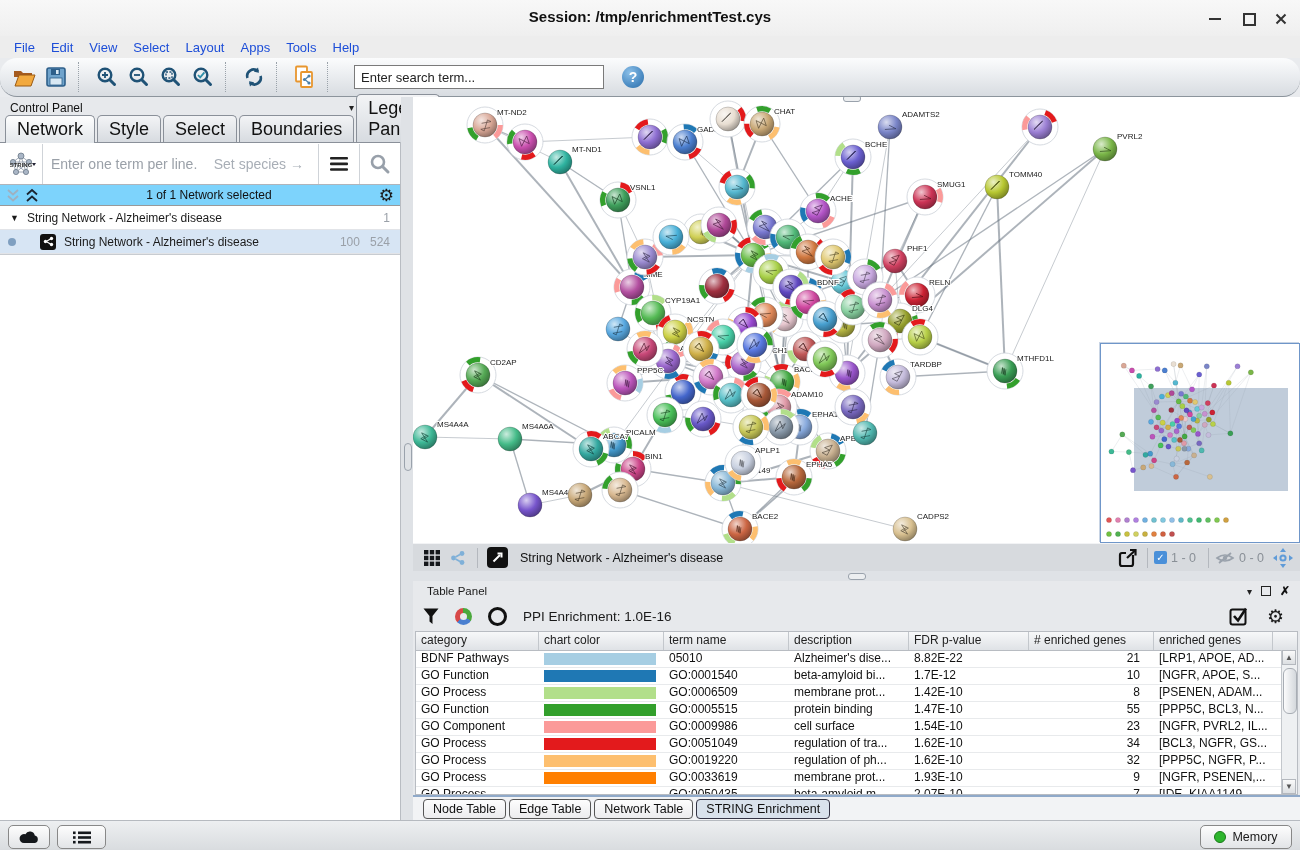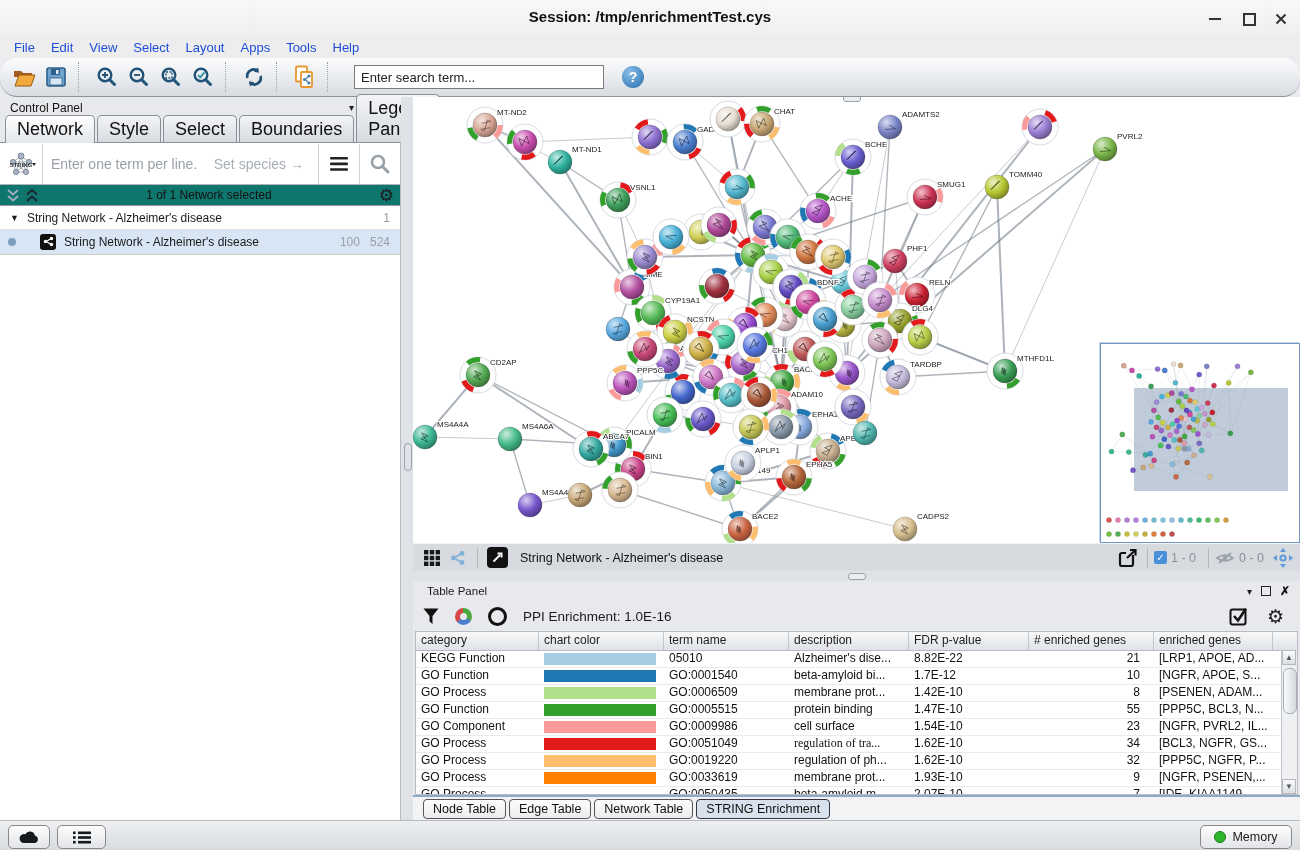--- a/index.html
+++ b/index.html
@@ -39,21 +39,21 @@
   .cp-tab{font-size:18px;padding:3px 11px 2px;border:1px solid #8a9099;border-bottom:none;
     border-radius:5px 5px 0 0;background:linear-gradient(#f3f4f6,#d7dbe0);margin-right:2px;color:#111;}
   .cp-tab.active{background:linear-gradient(#fefefe,#e2e6ea);position:relative;top:1px;padding-bottom:3px;}
   #cp-search{height:41px;background:#fff;border-bottom:1px solid #b0b4ba;display:flex;align-items:center;}
   #string-logo-btn{width:42px;height:40px;display:flex;align-items:center;justify-content:center;border-right:1px solid #cfd3d8;}
   #cp-term-input{flex:1;border:none;outline:none;font-size:14px;padding:0 8px;color:#333;min-width:0;
     font-family:"Liberation Sans",sans-serif;}
   #cp-term-input::placeholder{color:#9aa0a8;opacity:1;}
   #species-hint{font-size:14px;color:#a8aeb6;white-space:nowrap;padding-right:14px;}
   .cp-search-btn{width:40px;height:40px;display:flex;align-items:center;justify-content:center;border-left:1px solid #cfd3d8;}
-  #cp-substatus{height:20px;display:flex;align-items:center;background:#0f766e;padding:0 6px;}
+  #cp-substatus{height:20px;display:flex;align-items:center;background:#7dd3fc;padding:0 6px;}
   #cp-substatus .txt{flex:1;text-align:center;font-size:12px;color:#111;}
   #cp-tree{background:#fff;border-top:1px solid #999;border-bottom:1px solid #c8ccd1;}
   .tree-row{height:23px;display:flex;align-items:center;font-size:12px;border-bottom:1px solid #e2e4e8;}
   .tree-row .lbl{flex:1;white-space:nowrap;overflow:hidden;}
   .tree-row .num{color:#9aa0a8;font-size:12px;margin-right:10px;}
   #tree-child{background:#d7e5f4;}
   #cp-rest{flex:1;background:#fff;}
   
   #vsplit{position:absolute;left:401px;top:97px;width:12px;height:723px;background:#dfe2e6;}
   #vsplit .pill{position:absolute;left:3px;top:346px;width:6px;height:26px;border:1px solid #9aa2ac;border-radius:4px;}
@@ -1909,21 +1909,21 @@
             <div class="hc" style="width: 123px;">category</div>
             <div class="hc" style="width: 125px;">chart color</div>
             <div class="hc" style="width: 125px;">term name</div>
             <div class="hc" style="width: 120px;">description</div>
             <div class="hc" style="width: 120px;">FDR p-value</div>
             <div class="hc" style="width: 125px;"># enriched genes</div>
             <div class="hc" style="width: 119px;">enriched genes</div>
           </div>
         <div id="tbody">
             <div class="trow">
-              <div class="tc" style="width: 123px;">KEGG Function</div>
+              <div class="tc" style="width: 123px;">BDNF Pathways</div>
               <div class="tc" style="width: 125px;">
                 <span class="swatch" style="background: rgb(166, 206, 227);"></span>
               </div>
               <div class="tc" style="width: 125px;">05010</div>
               <div class="tc" style="width: 120px;">Alzheimer's dise...</div>
               <div class="tc" style="width: 120px;">8.82E-22</div>
               <div class="tc" style="width: 125px; text-align: right; padding-right: 14px;">21</div>
               <div class="tc" style="width: 119px;">[LRP1, APOE, AD...</div>
             </div>
             <div class="trow">
@@ -1969,21 +1969,21 @@
               <div class="tc" style="width: 120px;">1.54E-10</div>
               <div class="tc" style="width: 125px; text-align: right; padding-right: 14px;">23</div>
               <div class="tc" style="width: 119px;">[NGFR, PVRL2, IL...</div>
             </div>
             <div class="trow">
               <div class="tc" style="width: 123px;">GO Process</div>
               <div class="tc" style="width: 125px;">
                 <span class="swatch" style="background: rgb(227, 26, 28);"></span>
               </div>
               <div class="tc" style="width: 125px;">GO:0051049</div>
-              <div class="tc" style="width: 120px; font-family: Liberation Serif, serif;">regulation of tra...</div>
+              <div class="tc" style="width: 120px;">regulation of tra...</div>
               <div class="tc" style="width: 120px;">1.62E-10</div>
               <div class="tc" style="width: 125px; text-align: right; padding-right: 14px;">34</div>
               <div class="tc" style="width: 119px;">[BCL3, NGFR, GS...</div>
             </div>
             <div class="trow">
               <div class="tc" style="width: 123px;">GO Process</div>
               <div class="tc" style="width: 125px;">
                 <span class="swatch" style="background: rgb(253, 191, 111);"></span>
               </div>
               <div class="tc" style="width: 125px;">GO:0019220</div>

